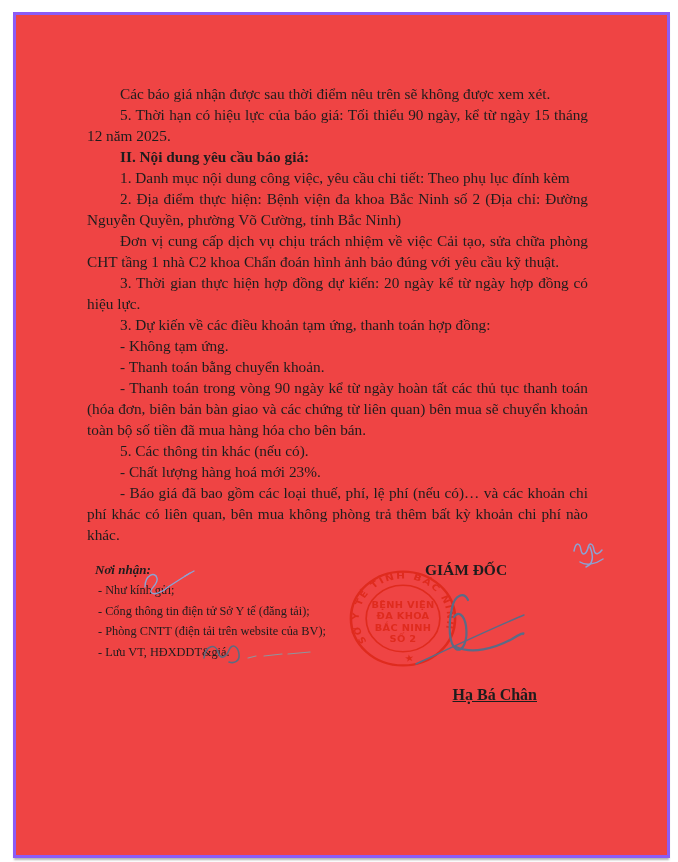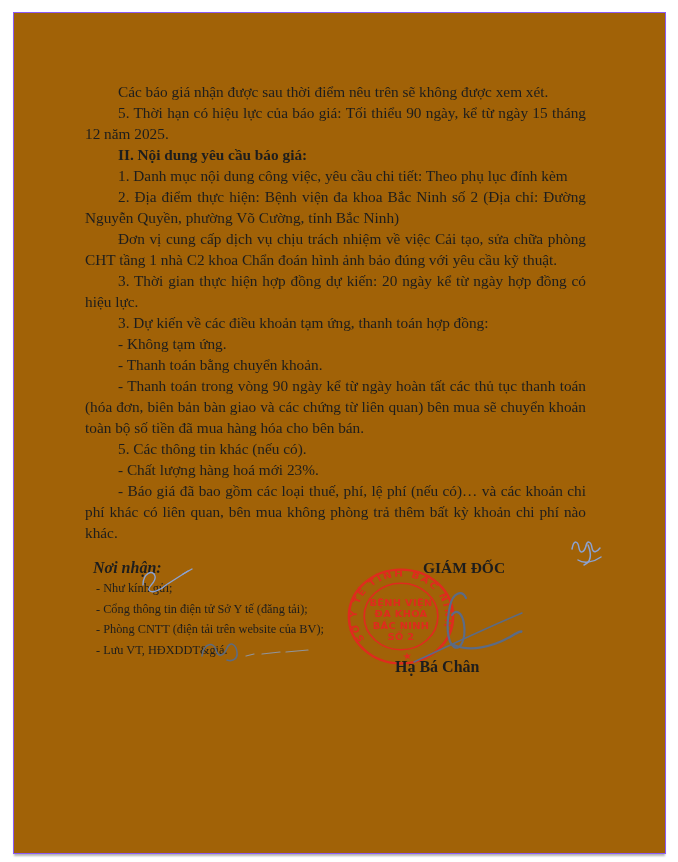--- a/index.html
+++ b/index.html
@@ -1,31 +1,31 @@
 <!DOCTYPE html>
 <html><head>
 <meta charset="utf-8">
 <style>
   html,body{margin:0;padding:0;background:#ffffff;}
   body{width:678px;height:862px;position:relative;overflow:hidden;
        font-family:"Liberation Serif","DejaVu Serif",serif;color:#1d1d1d;}
   .page{position:absolute;left:13px;top:12px;width:651px;height:840px;
-        background:#a16207;border:1px solid #8b5cf6;
+        background:#ef4444;border:3px solid #8b5cf6;
         box-shadow:0 3px 2px -1px rgba(0,0,0,0.30);}
   .body-text{position:absolute;left:0;top:0;padding:68px 79px 0 71px;width:501px;
              font-size:15.3px;line-height:21px;text-align:justify;}
   .body-text p{margin:0;text-indent:33px;}
   .body-text p.heading{font-weight:bold;}
   .recipients{position:absolute;left:75px;top:548px;font-size:12.3px;line-height:13.8px;}
-  .recipients .title{font-weight:bold;font-style:italic;font-size:16px;margin:0 0 2px 4px;}
+  .recipients .title{font-weight:bold;font-style:italic;font-size:13px;margin:0 0 2px 4px;}
   .recipients p{margin:7px;}
   .sig-title{position:absolute;left:380px;top:546px;width:140px;text-align:center;
              font-weight:bold;font-size:15.5px;}
-  .sig-name{position:absolute;left:381px;top:645px;width:140px;text-align:left;
-            font-weight:bold;font-size:16px;}
+  .sig-name{position:absolute;left:381px;top:671px;width:140px;text-align:right;
+            font-weight:bold;font-size:16px;text-decoration:underline;}
   .stamp{position:absolute;left:331px;top:553px;}
   .stamp text{font-family:"DejaVu Sans","Liberation Sans",sans-serif;font-weight:bold;fill:#df2b1e;}
   .sig-main{position:absolute;left:390px;top:563px;}
   .mark-top{position:absolute;left:550px;top:516px;}
   .mark-noinhan{position:absolute;left:119px;top:548px;}
   .mark-luu{position:absolute;left:180px;top:621px;}
   svg{display:block;}
 </style>
 </head>
 <body>

